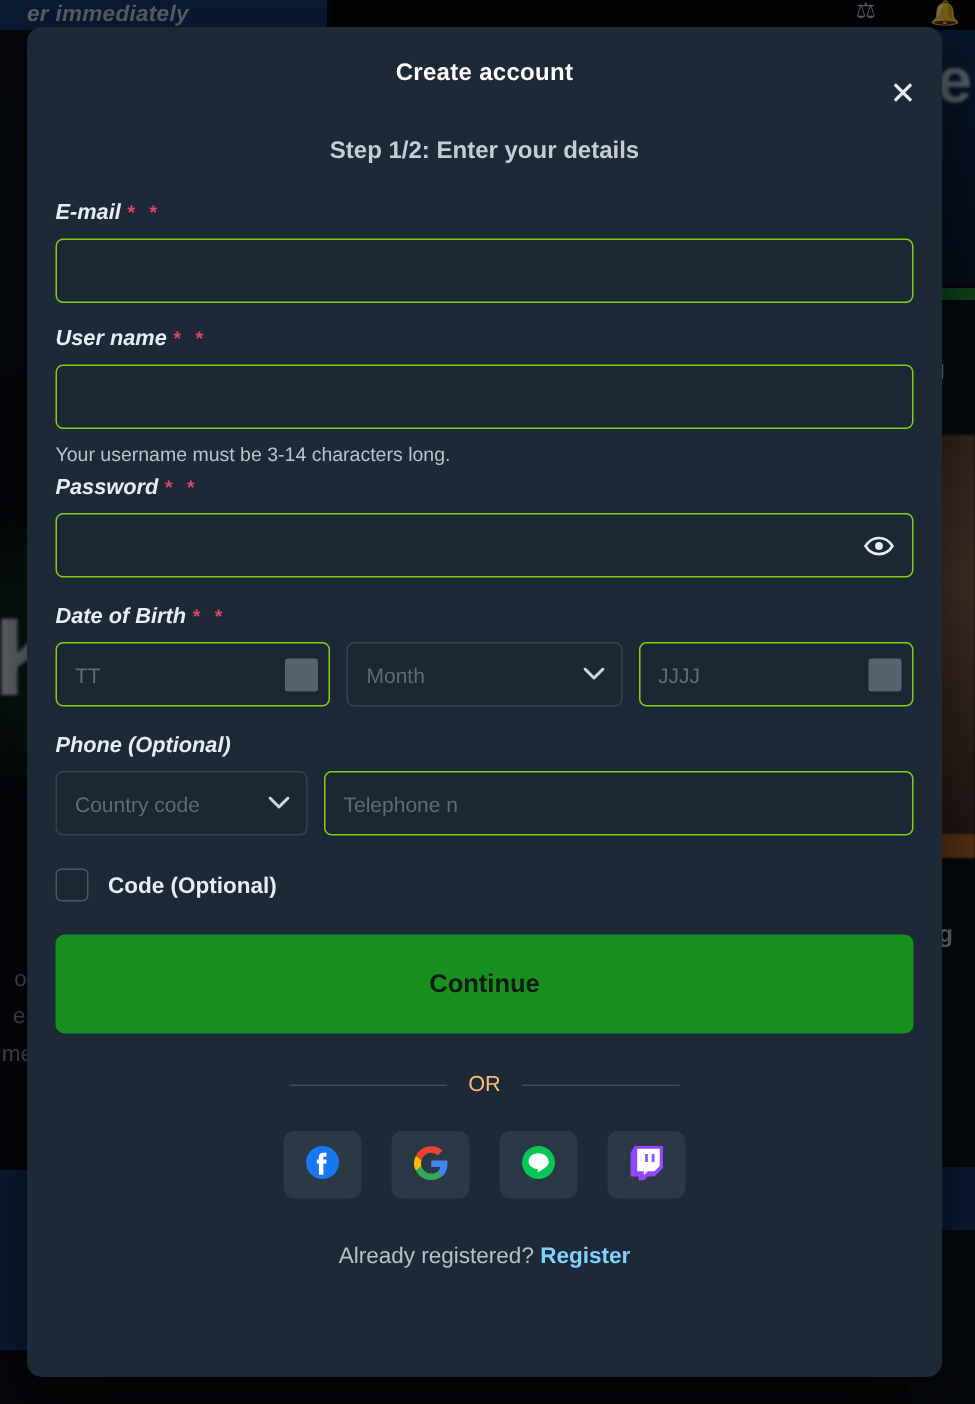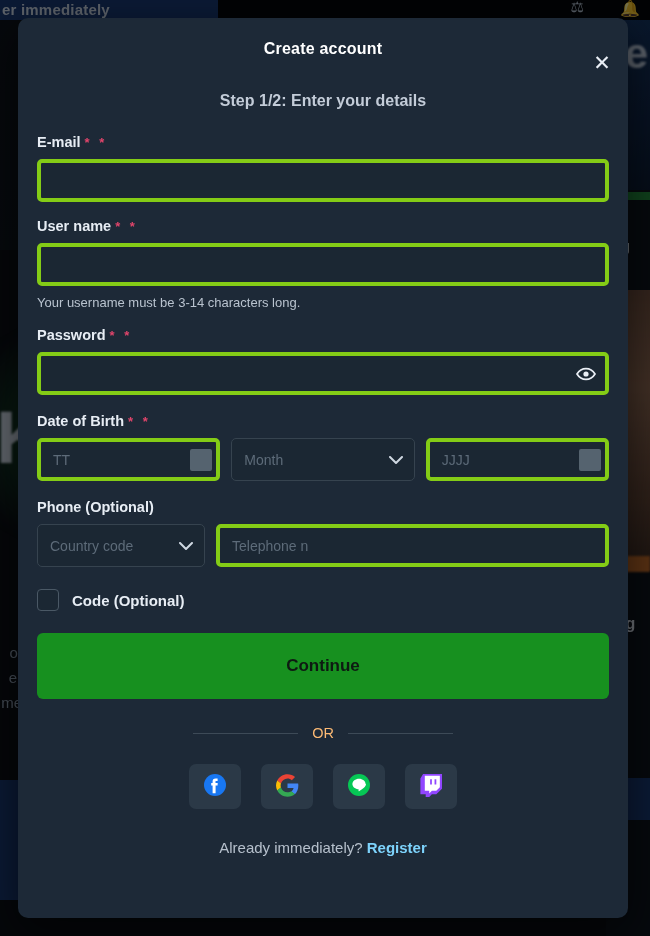--- a/index.html
+++ b/index.html
@@ -17,24 +17,25 @@
     position: absolute;
     inset: 0;
     background: #07090c;
     overflow: hidden;
   }
   .bg-topbar {
     position: absolute; left: 0; top: 0; width: 218px; height: 20px;
     background: #15336b;
   }
   .bg-topbar-text {
-    position: absolute; left: 0; top: 0px; width: 218px; height: 20px;
+    position: absolute; left: 16px; top: 0px; width: 218px; height: 20px;
     color: #c8d2de; font-size: 15px; font-weight: bold;
     line-height: 20px; padding-left: 2px; letter-spacing: .2px;
     filter: blur(.4px);
+    font-style: italic;
   }
   .bg-topbar-right {
     position: absolute; left: 218px; top: 0; right: 0; height: 20px;
     background: #000;
   }
   .bg-hero-left {
     position: absolute; left: 0; top: 20px; width: 220px; height: 230px;
     background: linear-gradient(180deg,#0a0d10 0%, #0b1013 100%);
   }
   .bg-green-glow {
@@ -133,28 +134,28 @@
     text-align: center; color: #c3ccd8;
     font-size: 16px; font-weight: bold;
     margin-top: 34px;
   }
 
   .form { padding: 0 19px; margin-top: 24px; }
 
   .field { margin-bottom: 5px; }
   .flabel {
     color: #e7edf4; font-size: 14.5px; font-weight: bold;
-    display: block; margin-bottom: 9px;
+    display: block; margin-bottom: 9px; font-style: italic;
   }
   .req { color: #e0456b; font-weight: bold; letter-spacing: 3px; font-size: 13px; }
 
   .inp {
     width: 100%; height: 43px;
     background: #1b2733;
-    border: 4px solid #84cc16;
+    border: 1px solid #84cc16;
     border-radius: 5px;
     color: #d946ef;
     font-size: 14px;
     padding: 0 12px;
     font-family: "Liberation Sans", sans-serif;
     outline: none;
   }
   .inp::placeholder { color: #5d6b79; }
 
   .hint { color: #b9c3cf; font-size: 13px; margin-top: 9px; }
@@ -285,21 +286,21 @@
     <div class="field" style="margin-top:16px;">
       <label class="flabel">
         <span>User name</span>
         <span class="req">* *</span>
       </label>
       <input class="inp" type="text" placeholder="" style="">
       <div class="hint">Your username must be 3-14 characters long.</div>
     </div>
 
     
-    <div class="field" style="margin-top:17px;">
+    <div class="field" style="margin-top:7px;">
       <label class="flabel">
         <span>Password</span>
         <span class="req">* *</span>
       </label>
       <div class="pw-wrap">
         <input class="inp" type="password" style="padding-right: 44px;" placeholder="">
         <button class="eye-btn" aria-label="Show password">
           <svg width="20" height="14" viewBox="0 0 20 14" fill="none">
             <path d="M1 7c2.2-3.6 5.3-5.4 9-5.4S16.8 3.4 19 7c-2.2 3.6-5.3 5.4-9 5.4S3.2 10.6 1 7z" stroke="#e9eef5" stroke-width="1.7" fill="none"></path>
             <circle cx="10" cy="7" r="2.6" fill="#e9eef5"></circle>
@@ -404,15 +405,15 @@
         <svg width="22" height="23" viewBox="0 0 24 26">
           <path d="M3 0L0 5v18h6v3h4l3-3h5l7-7V0H3z" fill="#9146FF"></path>
           <path d="M22 15l-4 4h-5l-3 3v-3H5V2h17v13z" fill="#ffffff"></path>
           <path d="M16 6h2v6h-2zM11 6h2v6h-2z" fill="#9146FF"></path>
         </svg>
       </span>
     </button>
   </div>
 
   <div class="footer-note">
-    <span>Already immediately? </span><b>Register</b>
+    <span>Already registered? </span><b>Register</b>
   </div>
 </div>
 
 </body></html>

